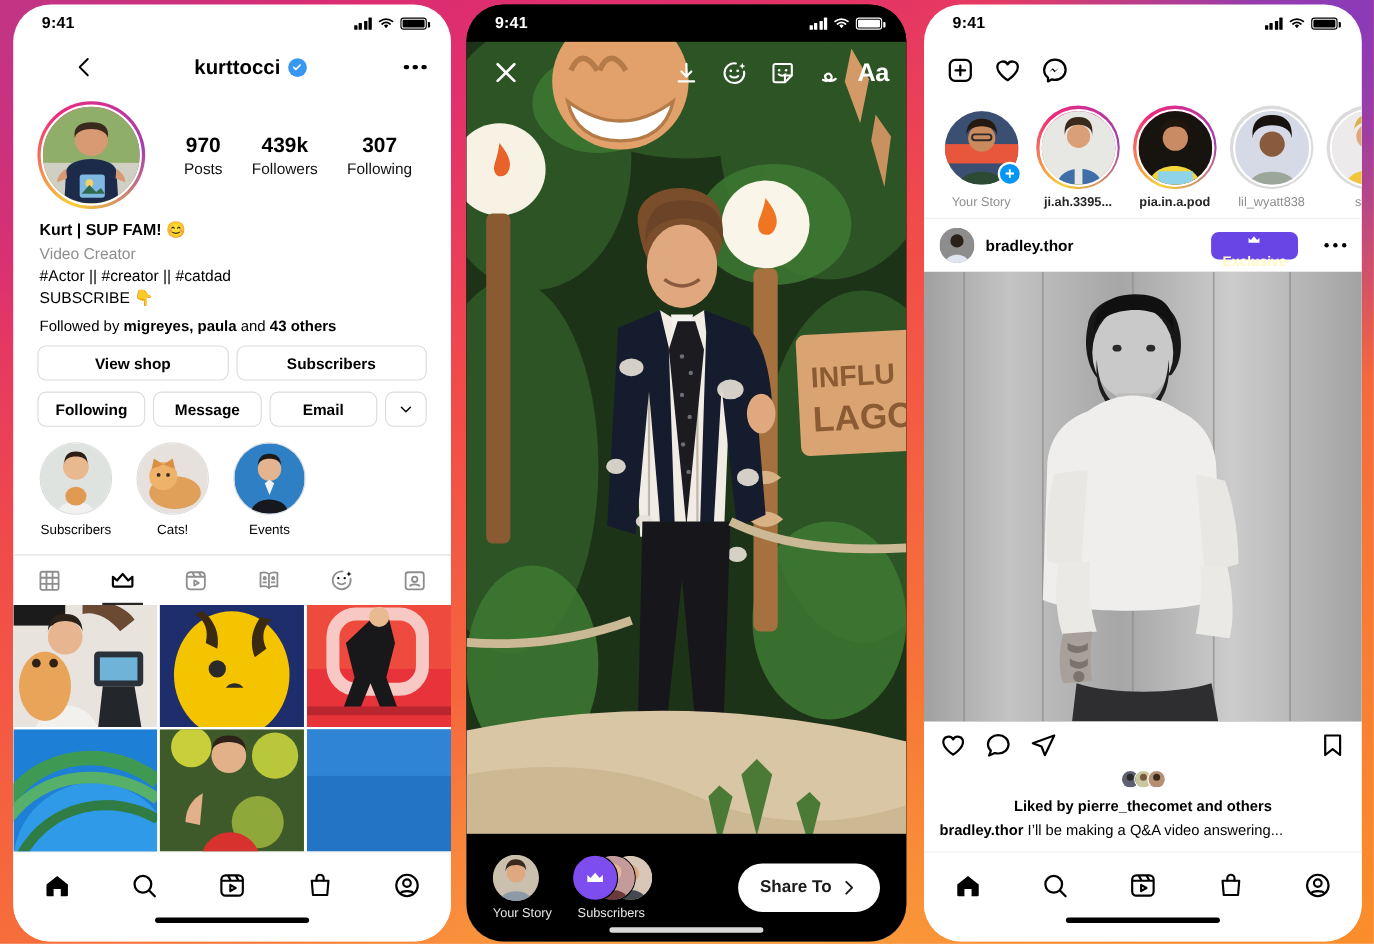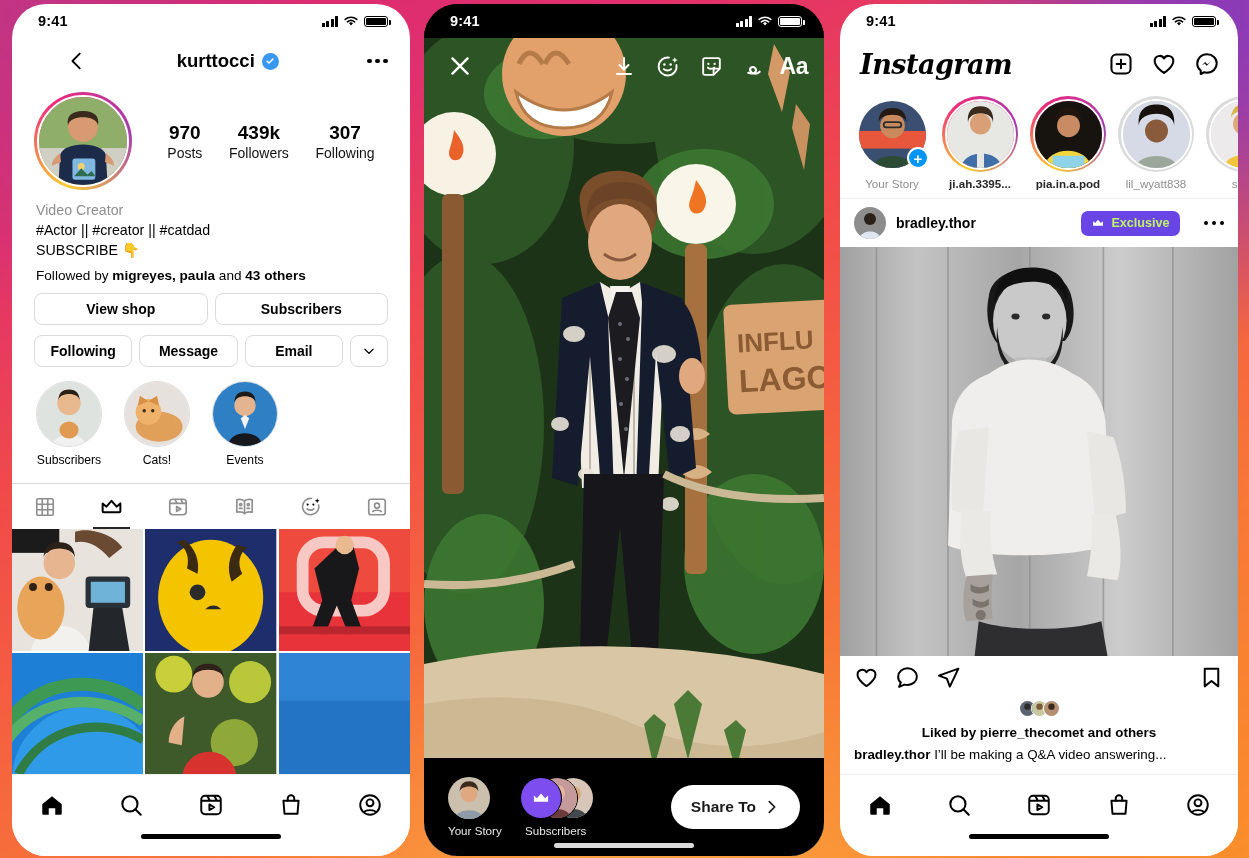--- a/index.html
+++ b/index.html
@@ -135,21 +135,21 @@
   .story-ring.plain { background: #dbdbdb; }
   .story-inner { width: 100%; height: 100%; border-radius: 50%; border: 2.5px solid #fff; overflow: hidden; position: relative; }
   .story-label { font-size: 11.6px; margin-top: 5px; color: #262626; white-space: nowrap; overflow: hidden; text-overflow: ellipsis; }
   .story-label.muted { color: #8e8e8e; }
   .story-label.bold { font-weight: bold; }
   .plus-badge { position: absolute; right: 1px; bottom: 3px; width: 22px; height: 22px; border-radius: 50%; background: #0095f6; border: 2.5px solid #fff; display: flex; align-items: center; justify-content: center; color: #fff; font-size: 15px; font-weight: bold; line-height: 1; }
 
   .post-head { height: 48px; flex: none; display: flex; align-items: center; padding: 0 14px; gap: 10px; }
   .post-avatar { width: 32px; height: 32px; border-radius: 50%; overflow: hidden; flex: none; position: relative; }
   .post-user { font-size: 14px; font-weight: bold; color: #000; }
-  .excl { margin-left: auto; background: #6a45e6; color: #bef264; border-radius: 7px; height: 25px; padding: 0 10px; display: flex; align-items: center; gap: 6px; font-size: 12.6px; font-weight: bold; }
+  .excl { margin-left: auto; background: #6a45e6; color: #fef9c3; border-radius: 7px; height: 25px; padding: 0 10px; display: flex; align-items: center; gap: 6px; font-size: 12.6px; font-weight: bold; flex-direction: column; }
 
   .post-media { flex: 1; position: relative; overflow: hidden; background: #b9b9b9; }
 
   .post-actions { height: 44px; flex: none; display: flex; align-items: center; padding: 0 14px; gap: 16px; }
   .post-actions .save { margin-left: auto; }
   .likes { padding: 0 14px; display: flex; align-items: center; gap: 8px; font-size: 13.4px; font-weight: bold; color: #000; flex-direction: column; }
   .facepile { display: flex; }
   .facepile span { width: 17px; height: 17px; border-radius: 50%; border: 1.5px solid #fff; margin-left: -5px; display:block; overflow:hidden;}
   .facepile span:first-child { margin-left: 0; }
   .caption { padding: 6px 14px 0; font-size: 13.4px; color: #000; line-height: 1.35; }
@@ -231,20 +231,21 @@
           <div class="lbl">Followers</div>
         </div>
         <div class="stat">
           <div class="num">307</div>
           <div class="lbl">Following</div>
         </div>
       </div>
     </div>
 
     <div class="p1-bio">
+      <div class="name">Kurt | SUP FAM! 😊</div>
       <div class="cat">Video Creator</div>
       <div>#Actor || #creator || #catdad</div>
       <div>SUBSCRIBE 👇</div>
     </div>
 
     <div class="p1-followed">
       <span>Followed by </span><b>migreyes, paula</b><span> and </span><b>43 others</b>
     </div>
 
     <div class="btn-row">
@@ -669,21 +670,20 @@
               <path d="M8 10.6l2-2.4a3 3 0 0 0-4 0l2 2.4z" fill="#000"></path>
               <path d="M2.2 4.4a9 9 0 0 1 11.6 0" stroke="#000" stroke-width="1.6" fill="none" stroke-linecap="round"></path>
               <path d="M4.4 6.8a5.8 5.8 0 0 1 7.2 0" stroke="#000" stroke-width="1.6" fill="none" stroke-linecap="round"></path>
             </svg>
         </span>
         <span class="batt"></span>
       </span>
     </div>
 
     <div class="p3-nav">
-      <span class="ig-logo">Instagram</span>
       <span class="p3-nav-icons">
         <span class="ico">
           <svg width="26" height="26" viewBox="0 0 24 24" fill="none" stroke="#000" stroke-width="1.9">
               <rect x="3.2" y="3.2" width="17.6" height="17.6" rx="4.5"></rect>
               <path d="M12 8v8M8 12h8" stroke-linecap="round"></path>
             </svg>
         </span>
         <span class="ico">
           <svg width="26" height="26" viewBox="0 0 24 24" fill="none" stroke="#000" stroke-width="1.9">
               <path d="M12 20.2S3.4 14.8 3.4 9.2A4.6 4.6 0 0 1 12 6.9a4.6 4.6 0 0 1 8.6 2.3c0 5.6-8.6 11-8.6 11z" stroke-linejoin="round"></path>

